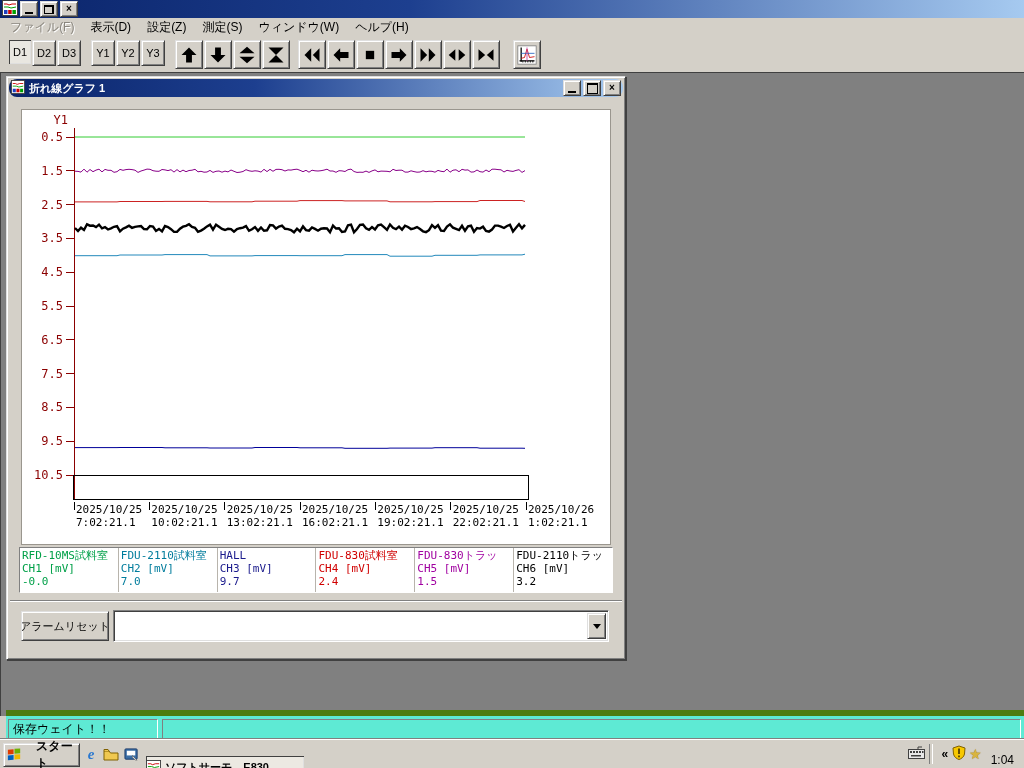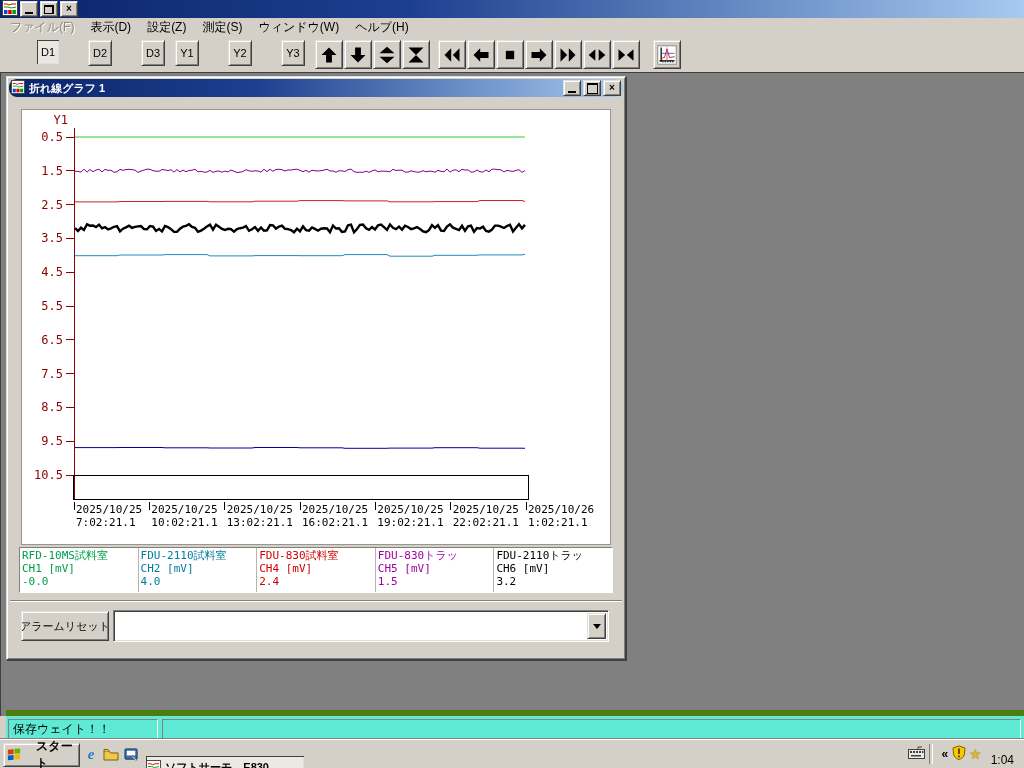--- a/index.html
+++ b/index.html
@@ -30,21 +30,21 @@
   
   .menubar{position:absolute;left:0;top:18px;right:0;height:19px;display:flex;align-items:center;padding-left:2px;background:#d4d0c8;}
   .menu-item{padding:2px 8px;white-space:nowrap;}
   .menu-item.disabled{color:#8a867e;text-shadow:1px 1px 0 #fff;}
 
   
   .toolbar{position:absolute;left:0;top:37px;right:0;height:33px;background:#d4d0c8;
     border-bottom:1px solid #808080;box-shadow:0 1px 0 #fff;
     display:flex;align-items:flex-start;padding:3px 0 0 9px;}
   .tbtn{width:22px;height:24px;display:flex;align-items:center;justify-content:center;
-    font-size:11px;margin-right:1px;cursor:default;margin-left:28px;}
+    font-size:11px;margin-right:1px;cursor:default;}
   .tbtn.pressed{background:#e9e7e1;border-color:#808080 #fff #fff #808080;
     box-shadow:inset 1px 1px 0 #404040,inset -1px -1px 0 #dfdfdf;}
   .abtn{width:26px;height:27px;display:flex;align-items:center;justify-content:center;margin-right:1px;cursor:default;}
   .abtn svg{display:block;}
   .gap9{margin-left:9px;} .gap7{margin-left:7px;} .gap12{margin-left:12px;}
 
   
   .mdi{position:absolute;left:0;top:72px;right:0;bottom:52px;background:#808080;
     box-shadow:inset 1px 1px 0 #404040;}
 
@@ -318,21 +318,26 @@
 
     <div class="legend" id="legend">
         <div class="legend-cell" style="color: rgb(0, 160, 72);">
           <div>RFD-10MS試料室</div>
           <div>CH1 [mV]</div>
           <div>-0.0</div>
         </div>
         <div class="legend-cell" style="color: rgb(0, 124, 156);">
           <div>FDU-2110試料室</div>
           <div>CH2 [mV]</div>
-          <div>4.0</div>
+          <div>7.0</div>
+        </div>
+        <div class="legend-cell" style="color: rgb(26, 26, 140);">
+          <div>HALL</div>
+          <div>CH3 [mV]</div>
+          <div>9.7</div>
         </div>
         <div class="legend-cell" style="color: rgb(208, 0, 0);">
           <div>FDU-830試料室</div>
           <div>CH4 [mV]</div>
           <div>2.4</div>
         </div>
         <div class="legend-cell" style="color: rgb(160, 0, 160);">
           <div>FDU-830トラッ</div>
           <div>CH5 [mV]</div>
           <div>1.5</div>

